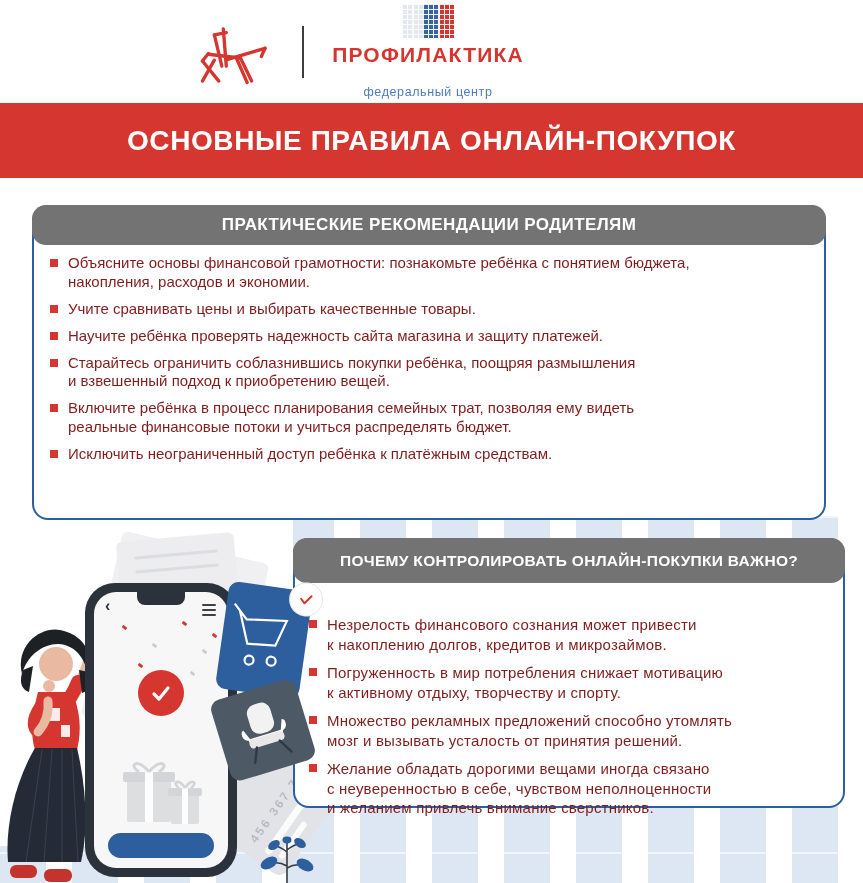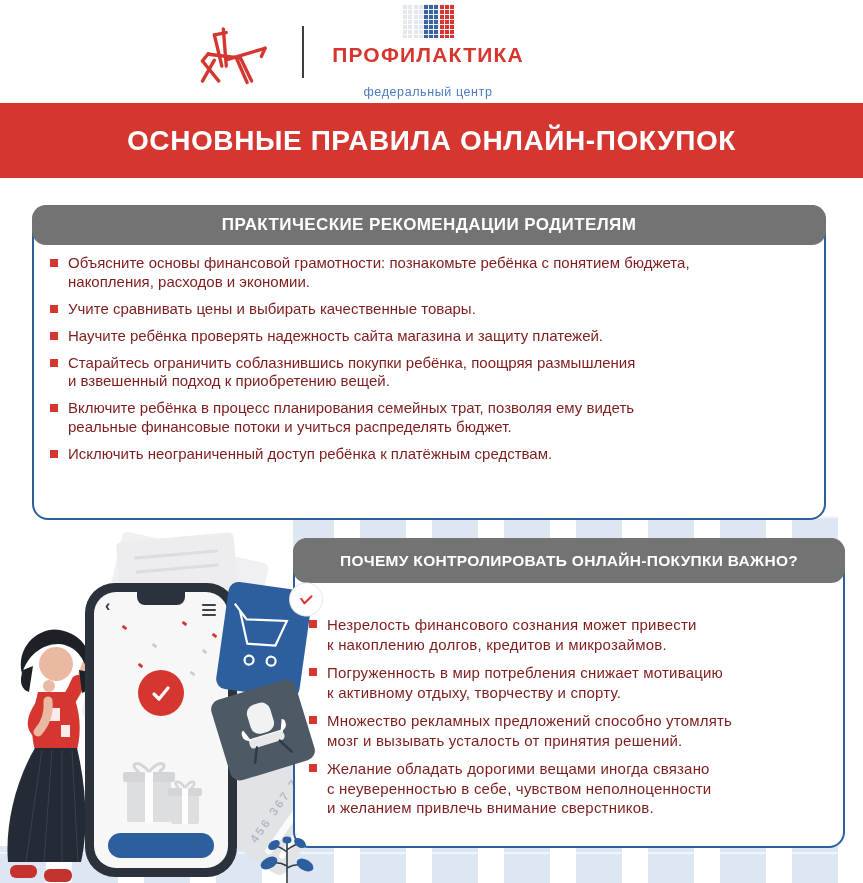--- a/index.html
+++ b/index.html
@@ -31,21 +31,21 @@
         repeating-linear-gradient(to bottom, rgba(255,255,255,.6) 0 2px, transparent 2px 56px),
         repeating-linear-gradient(to right,#dde6f3 0 46px,#ffffff 46px 72px);}
   .white-cover{position:absolute;left:0;top:516px;width:293px;height:330px;background:#fff;z-index:1;}
 
   
   .card{position:absolute;background:#fff;border:2px solid #2d5e9e;border-radius:16px;box-sizing:border-box;}
   .card-header{background:#737373;border-radius:14px;margin:-2px;color:#fff;text-align:center;
       font-weight:bold;display:flex;align-items:center;justify-content:center;}
   #card1{left:32px;top:205px;width:794px;height:315px;z-index:3;}
   #card1 .card-header{height:40px;font-size:17px;letter-spacing:.4px;}
-  #card2{left:293px;top:538px;width:552px;height:310px;z-index:3;}
+  #card2{left:293px;top:538px;width:552px;height:270px;z-index:3;}
   #card2 .card-header{height:45px;font-size:15.5px;letter-spacing:.3px;}
   .card-body{padding:11px 16px 8px 16px;}
   ul.bullets{list-style:none;margin:0;padding:0;}
   ul.bullets li{display:flex;gap:10px;margin-bottom:8px;}
   ul.bullets li:last-child{margin-bottom:0;}
   .sq{flex:0 0 8px;width:8px;height:8px;background:#d5362f;margin-top:5px;}
   .bt{white-space:pre-line;font-size:15px;line-height:1.26;color:#7f1d1d;}
   #card2 .bt{letter-spacing:.2px;line-height:1.3;}
   #card2 .card-body{padding:12px 14px 8px 14px;}
   #card2 ul.bullets li{margin-bottom:9px;}

